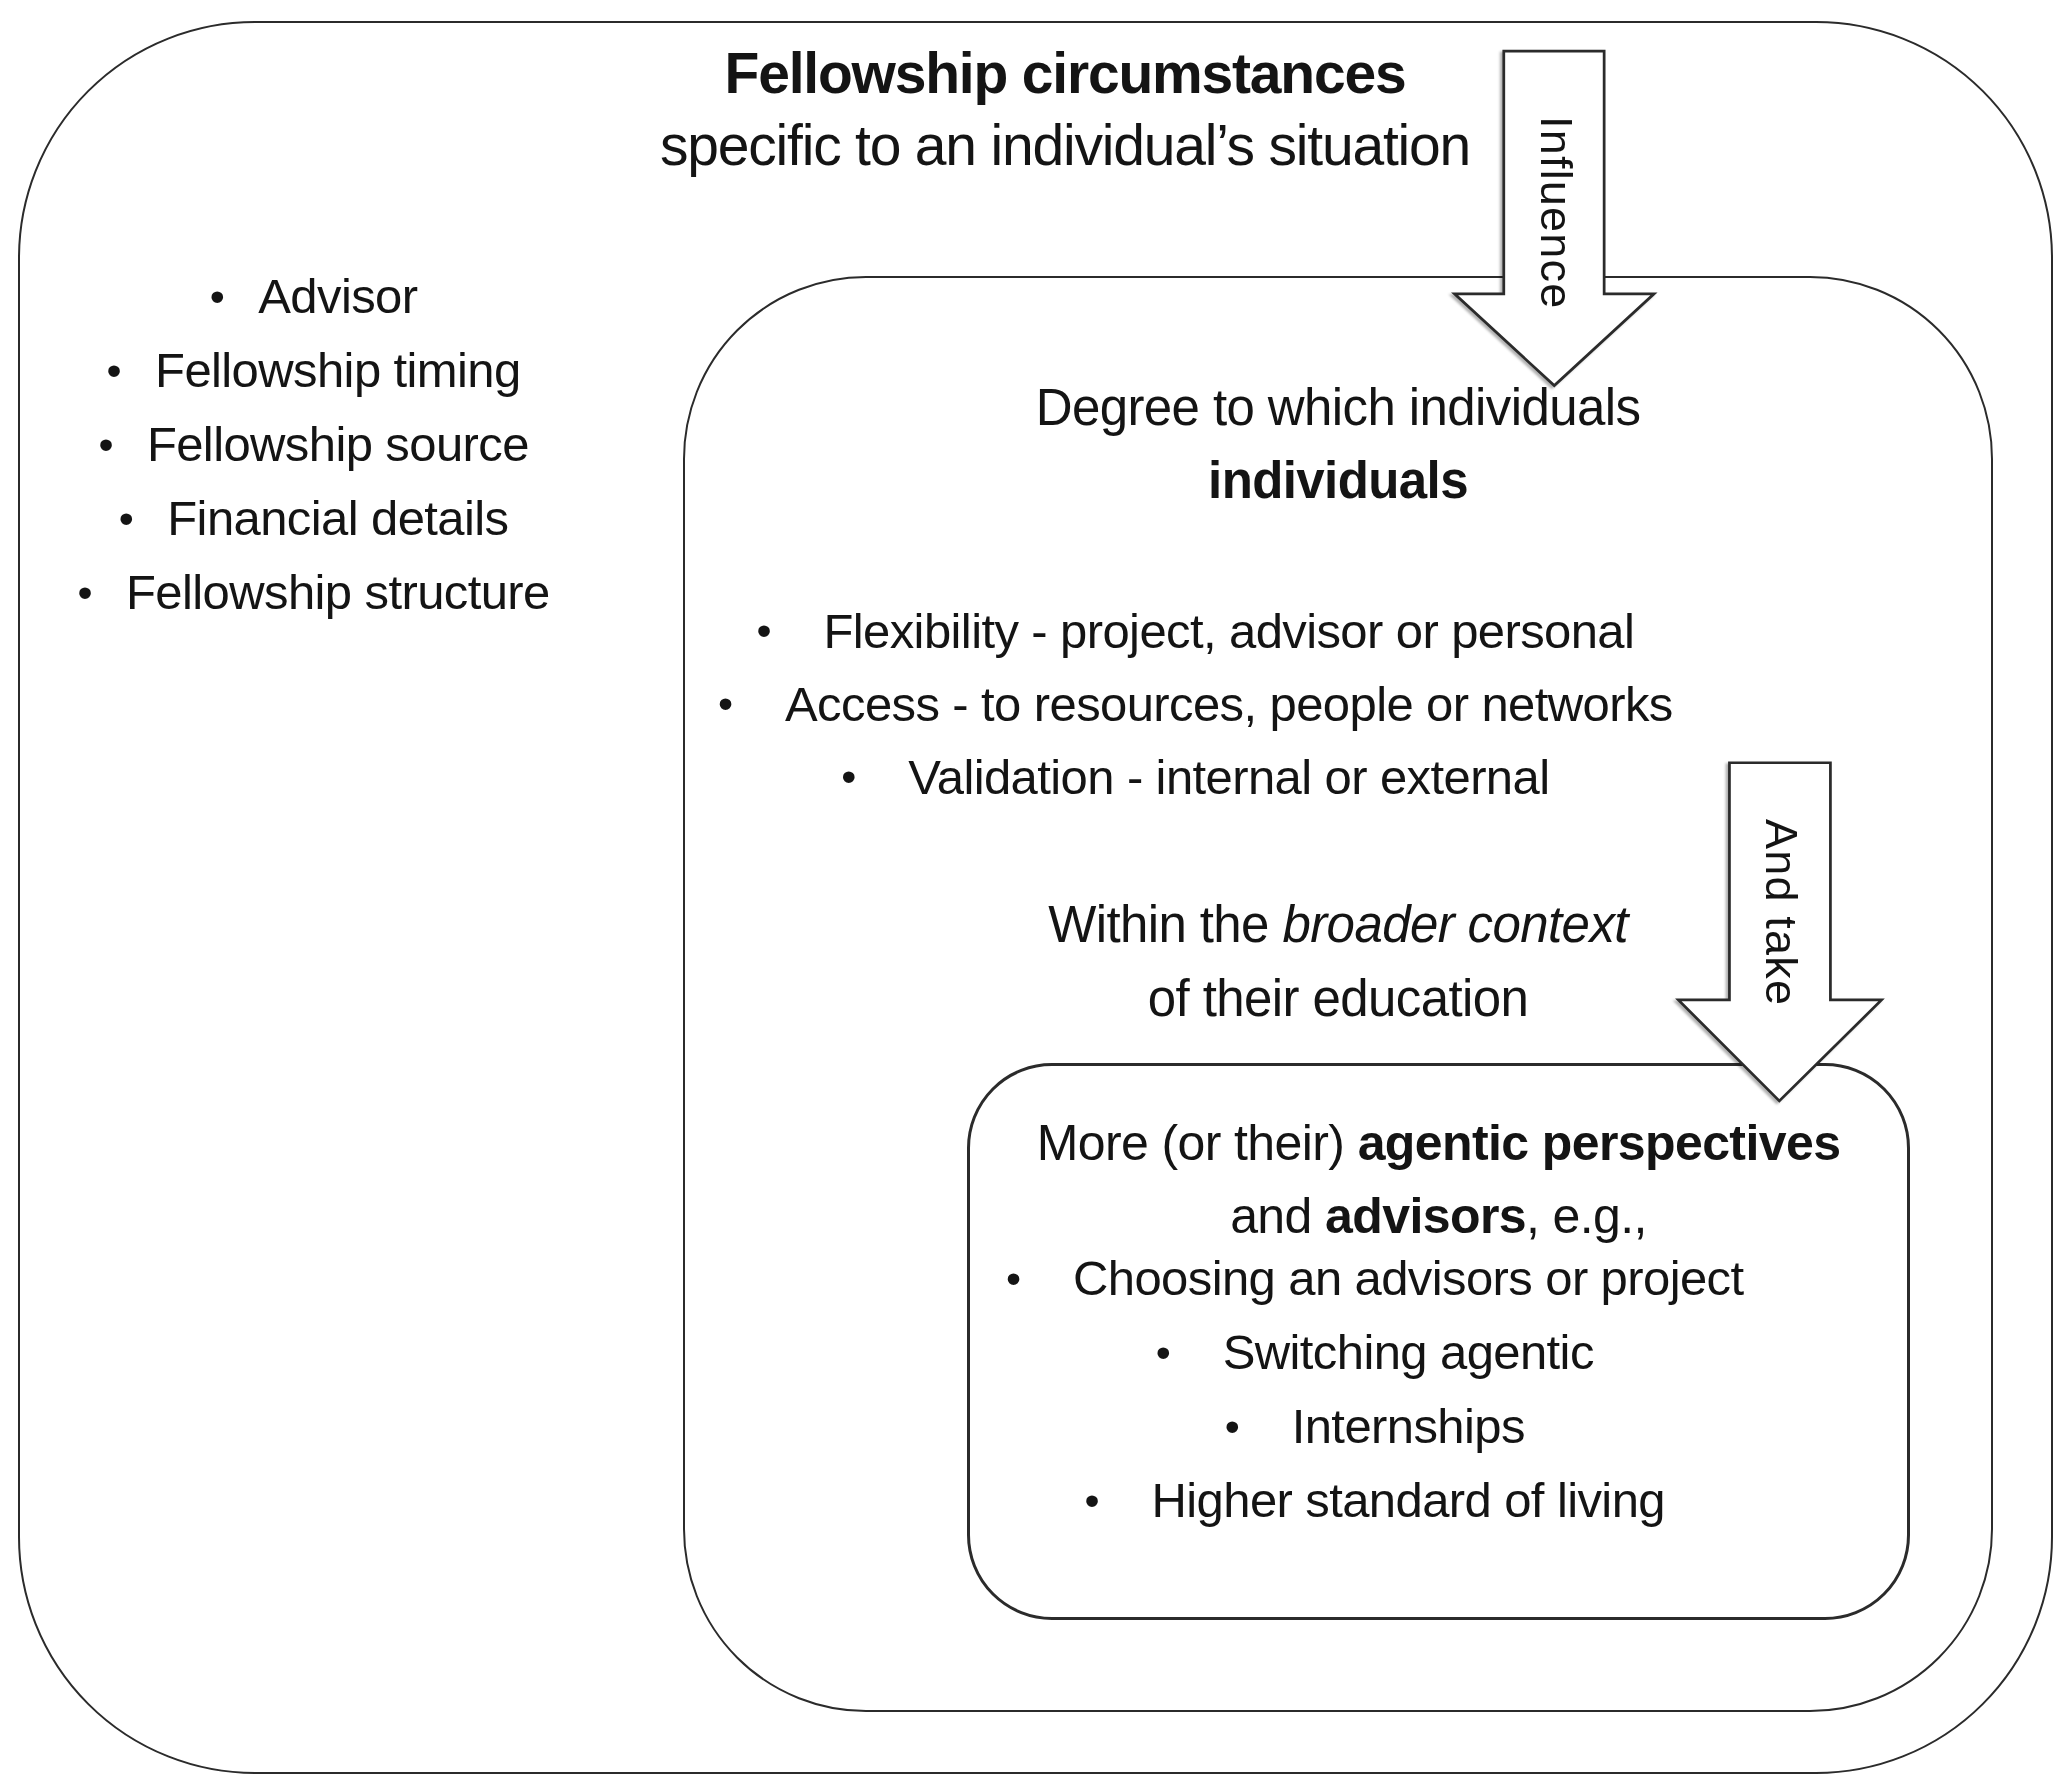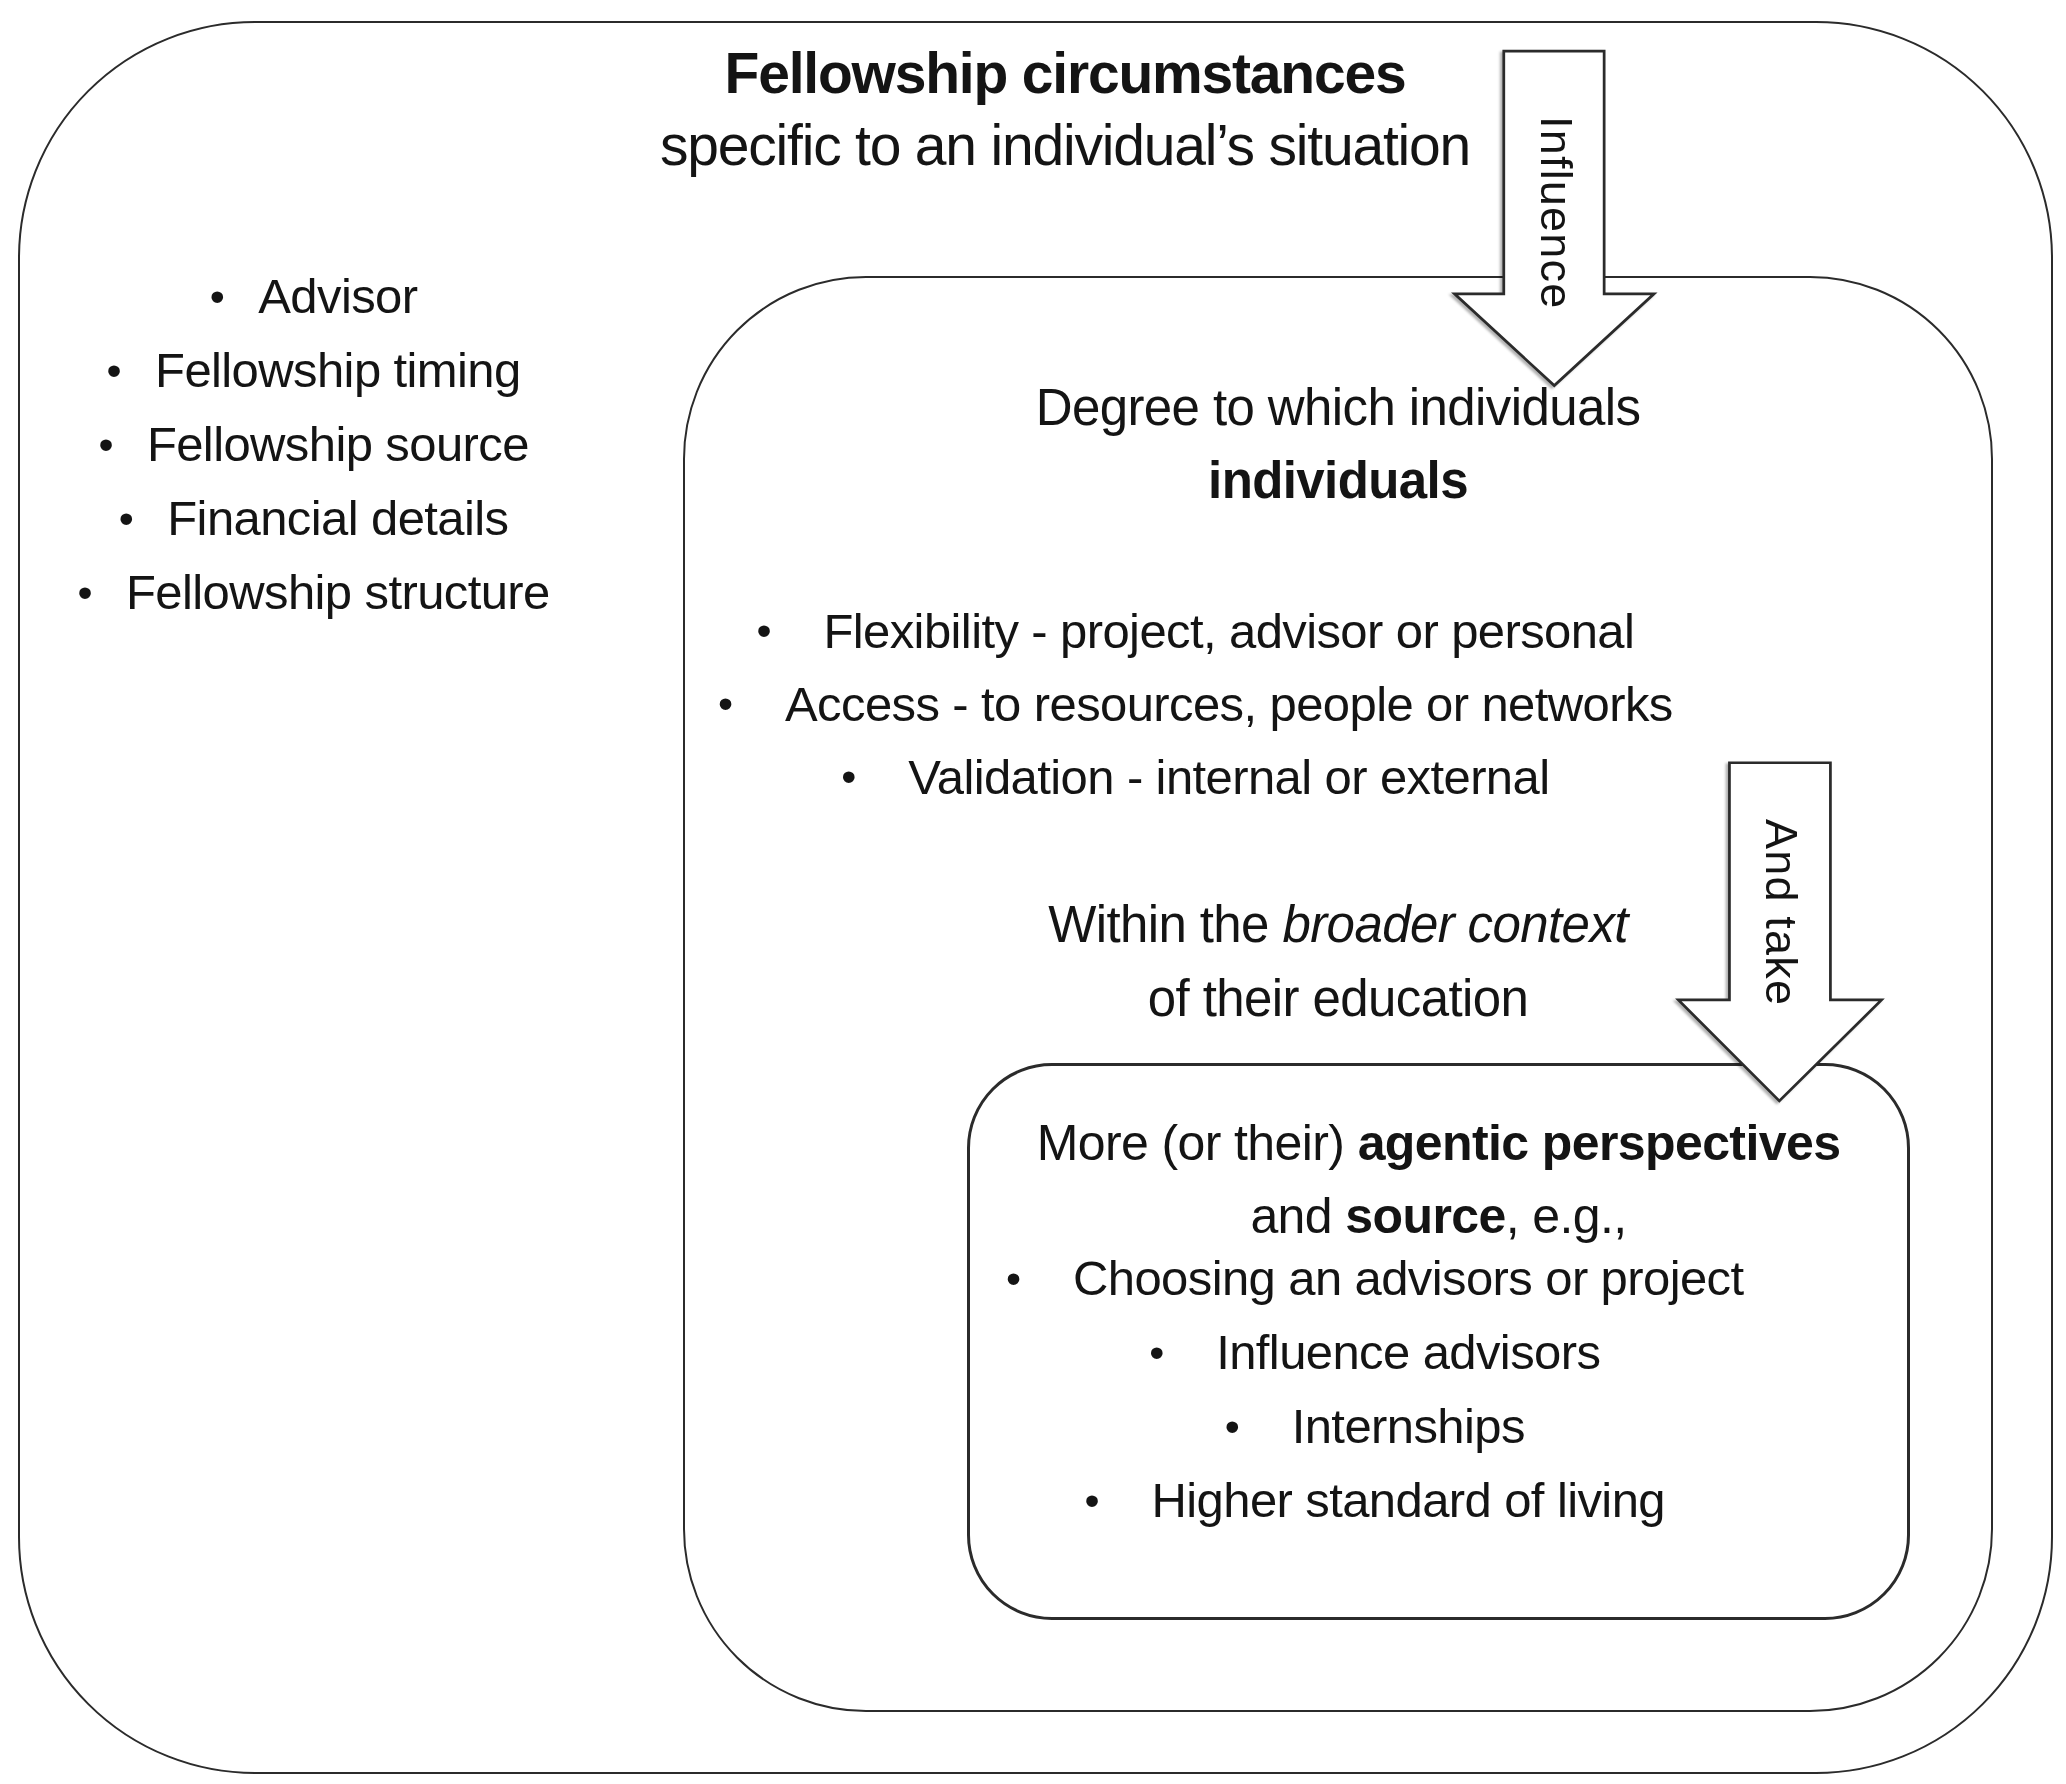--- a/index.html
+++ b/index.html
@@ -107,29 +107,29 @@
       </li>
   </ul>
 
   <div class="context-block">
     <div><span>Within the </span><span class="it">broader context</span></div>
     <div>of their education</div>
   </div>
 
   <div class="inner-title">
     <div><span>More (or their) </span><b>agentic perspectives</b></div>
-    <div><span>and </span><b>source</b><span>, e.g.,</span></div>
+    <div><span>and </span><b>advisors</b><span>, e.g.,</span></div>
   </div>
 
   <ul class="bullet-list inner-list">
     <li>
         <span>Choosing an advisors or project</span>
       </li>
     <li>
-        <span>Influence advisors</span>
+        <span>Switching agentic</span>
       </li>
     <li>
         <span>Internships</span>
       </li>
     <li>
         <span>Higher standard of living</span>
       </li>
   </ul>
 
   <svg class="arrow-layer" viewBox="0 0 3396 2933">

